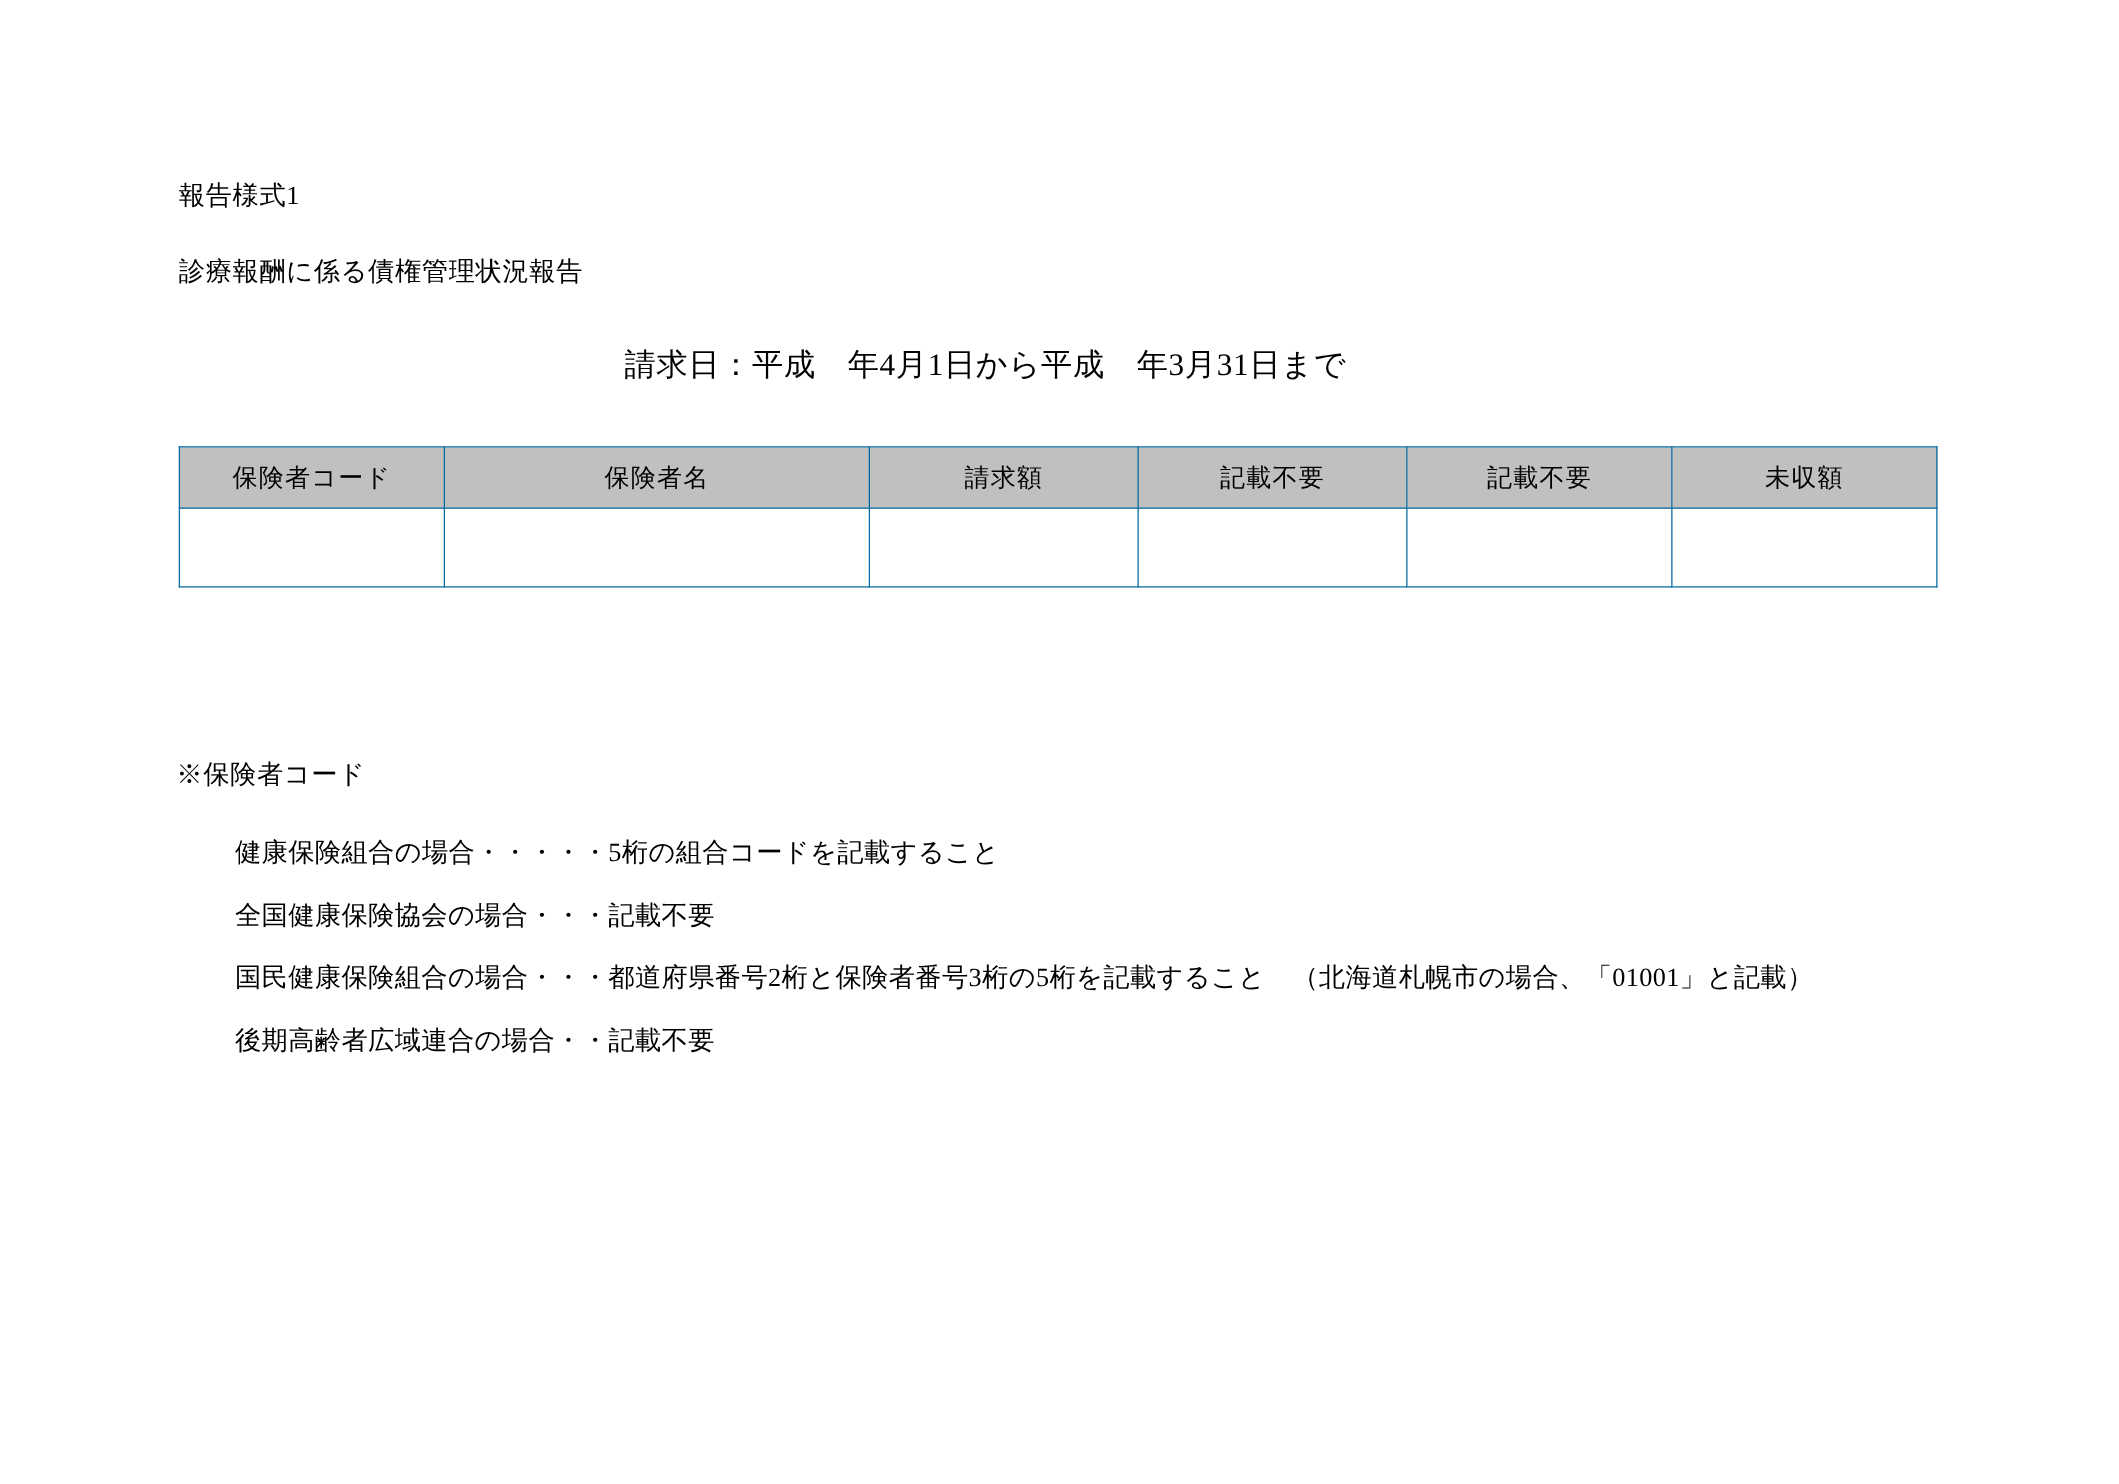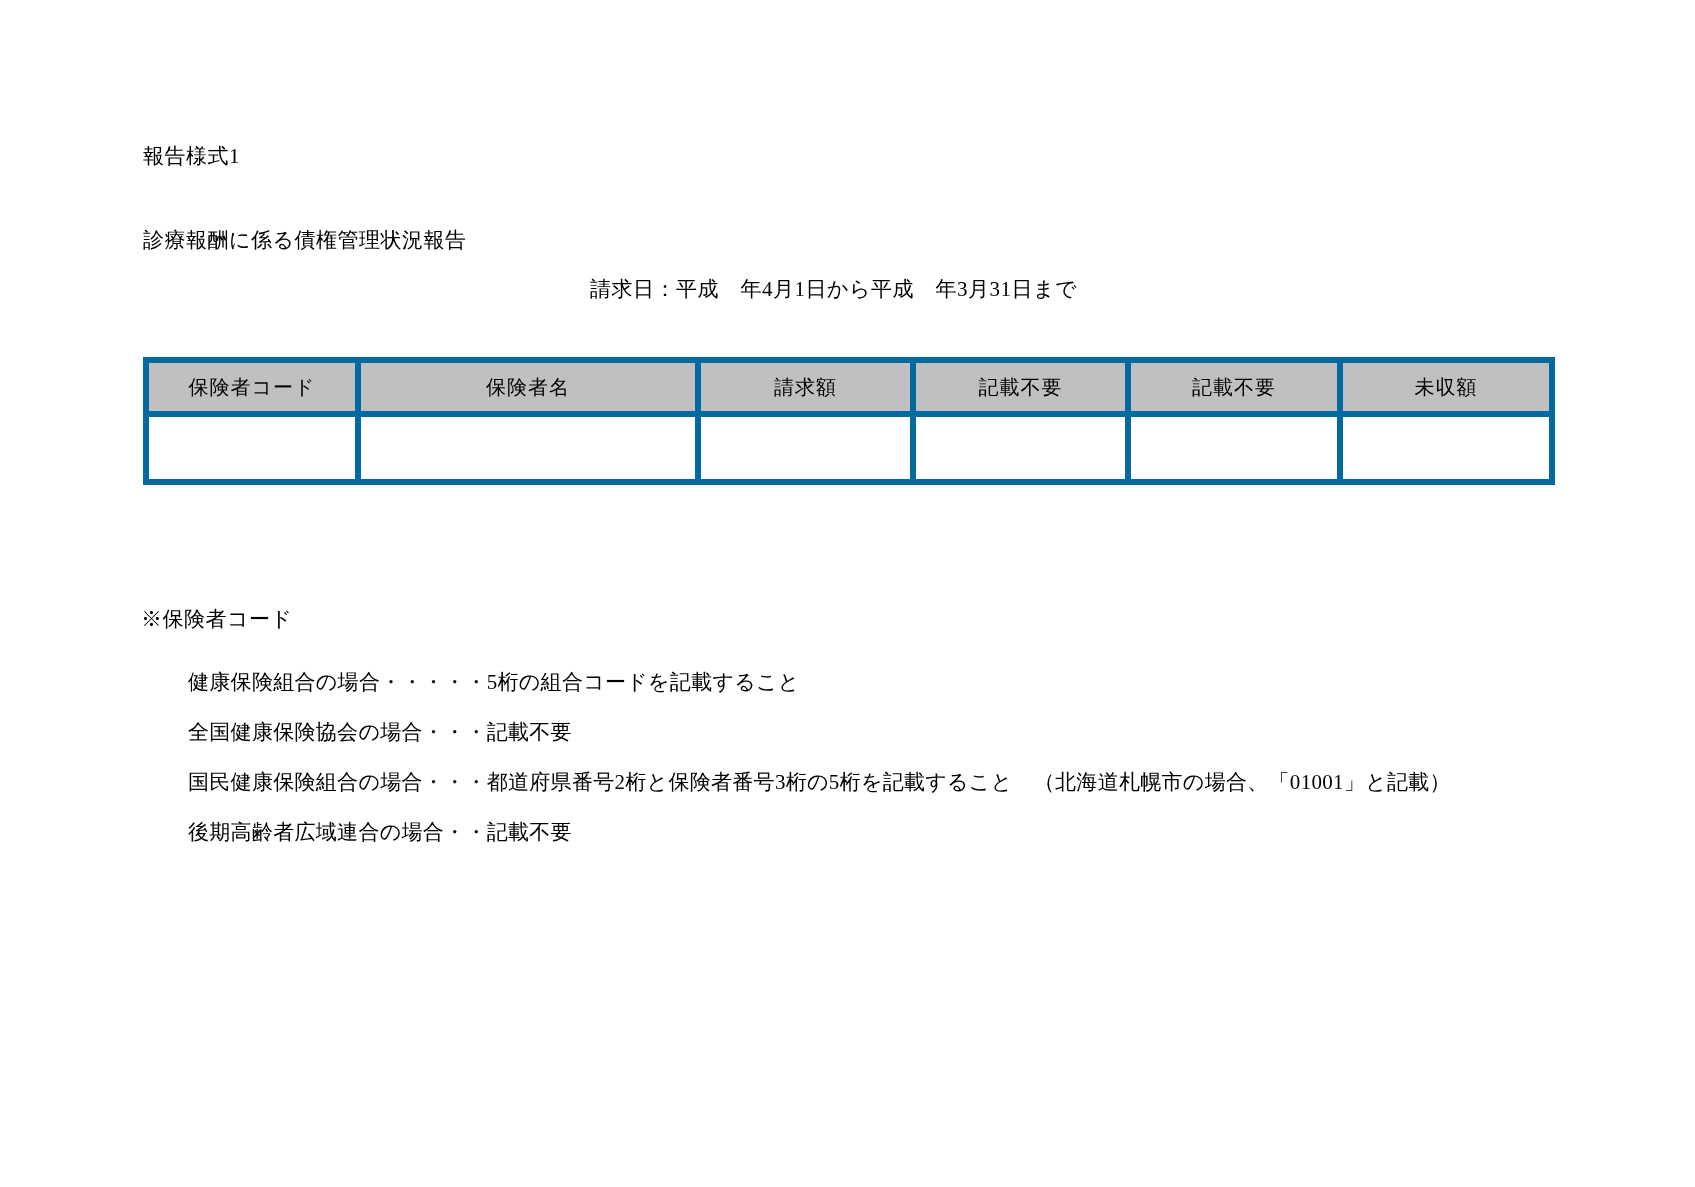--- a/index.html
+++ b/index.html
@@ -24,44 +24,44 @@
   .form-no {
     position: absolute;
     left: 143px;
     top: 142px;
     font-size: 21px;
     letter-spacing: 0.5px;
   }
   .doc-title {
     position: absolute;
     left: 143px;
-    top: 226px;
+    top: 203px;
     font-size: 21px;
     letter-spacing: 0.5px;
   }
   .period-line {
     position: absolute;
     right: 262px;
     top: 275px;
-    font-size: 21px;
+    font-size: 25px;
     letter-spacing: 0.5px;
     white-space: nowrap;
     font-family: Liberation Serif, serif;
   }
   table.main-table {
     position: absolute;
     left: 143px;
     top: 357px;
     border-collapse: collapse;
     table-layout: fixed;
     width: 1406px;
   }
   table.main-table th,
   table.main-table td {
-    border: 6px solid #0369a1;
+    border: 1px solid #0369a1;
     font-weight: normal;
     font-size: 20px;
     text-align: center;
     vertical-align: middle;
     padding: 0;
   }
   table.main-table th {
     background: #c0c0c0;
     height: 48px;
     letter-spacing: 1px;

